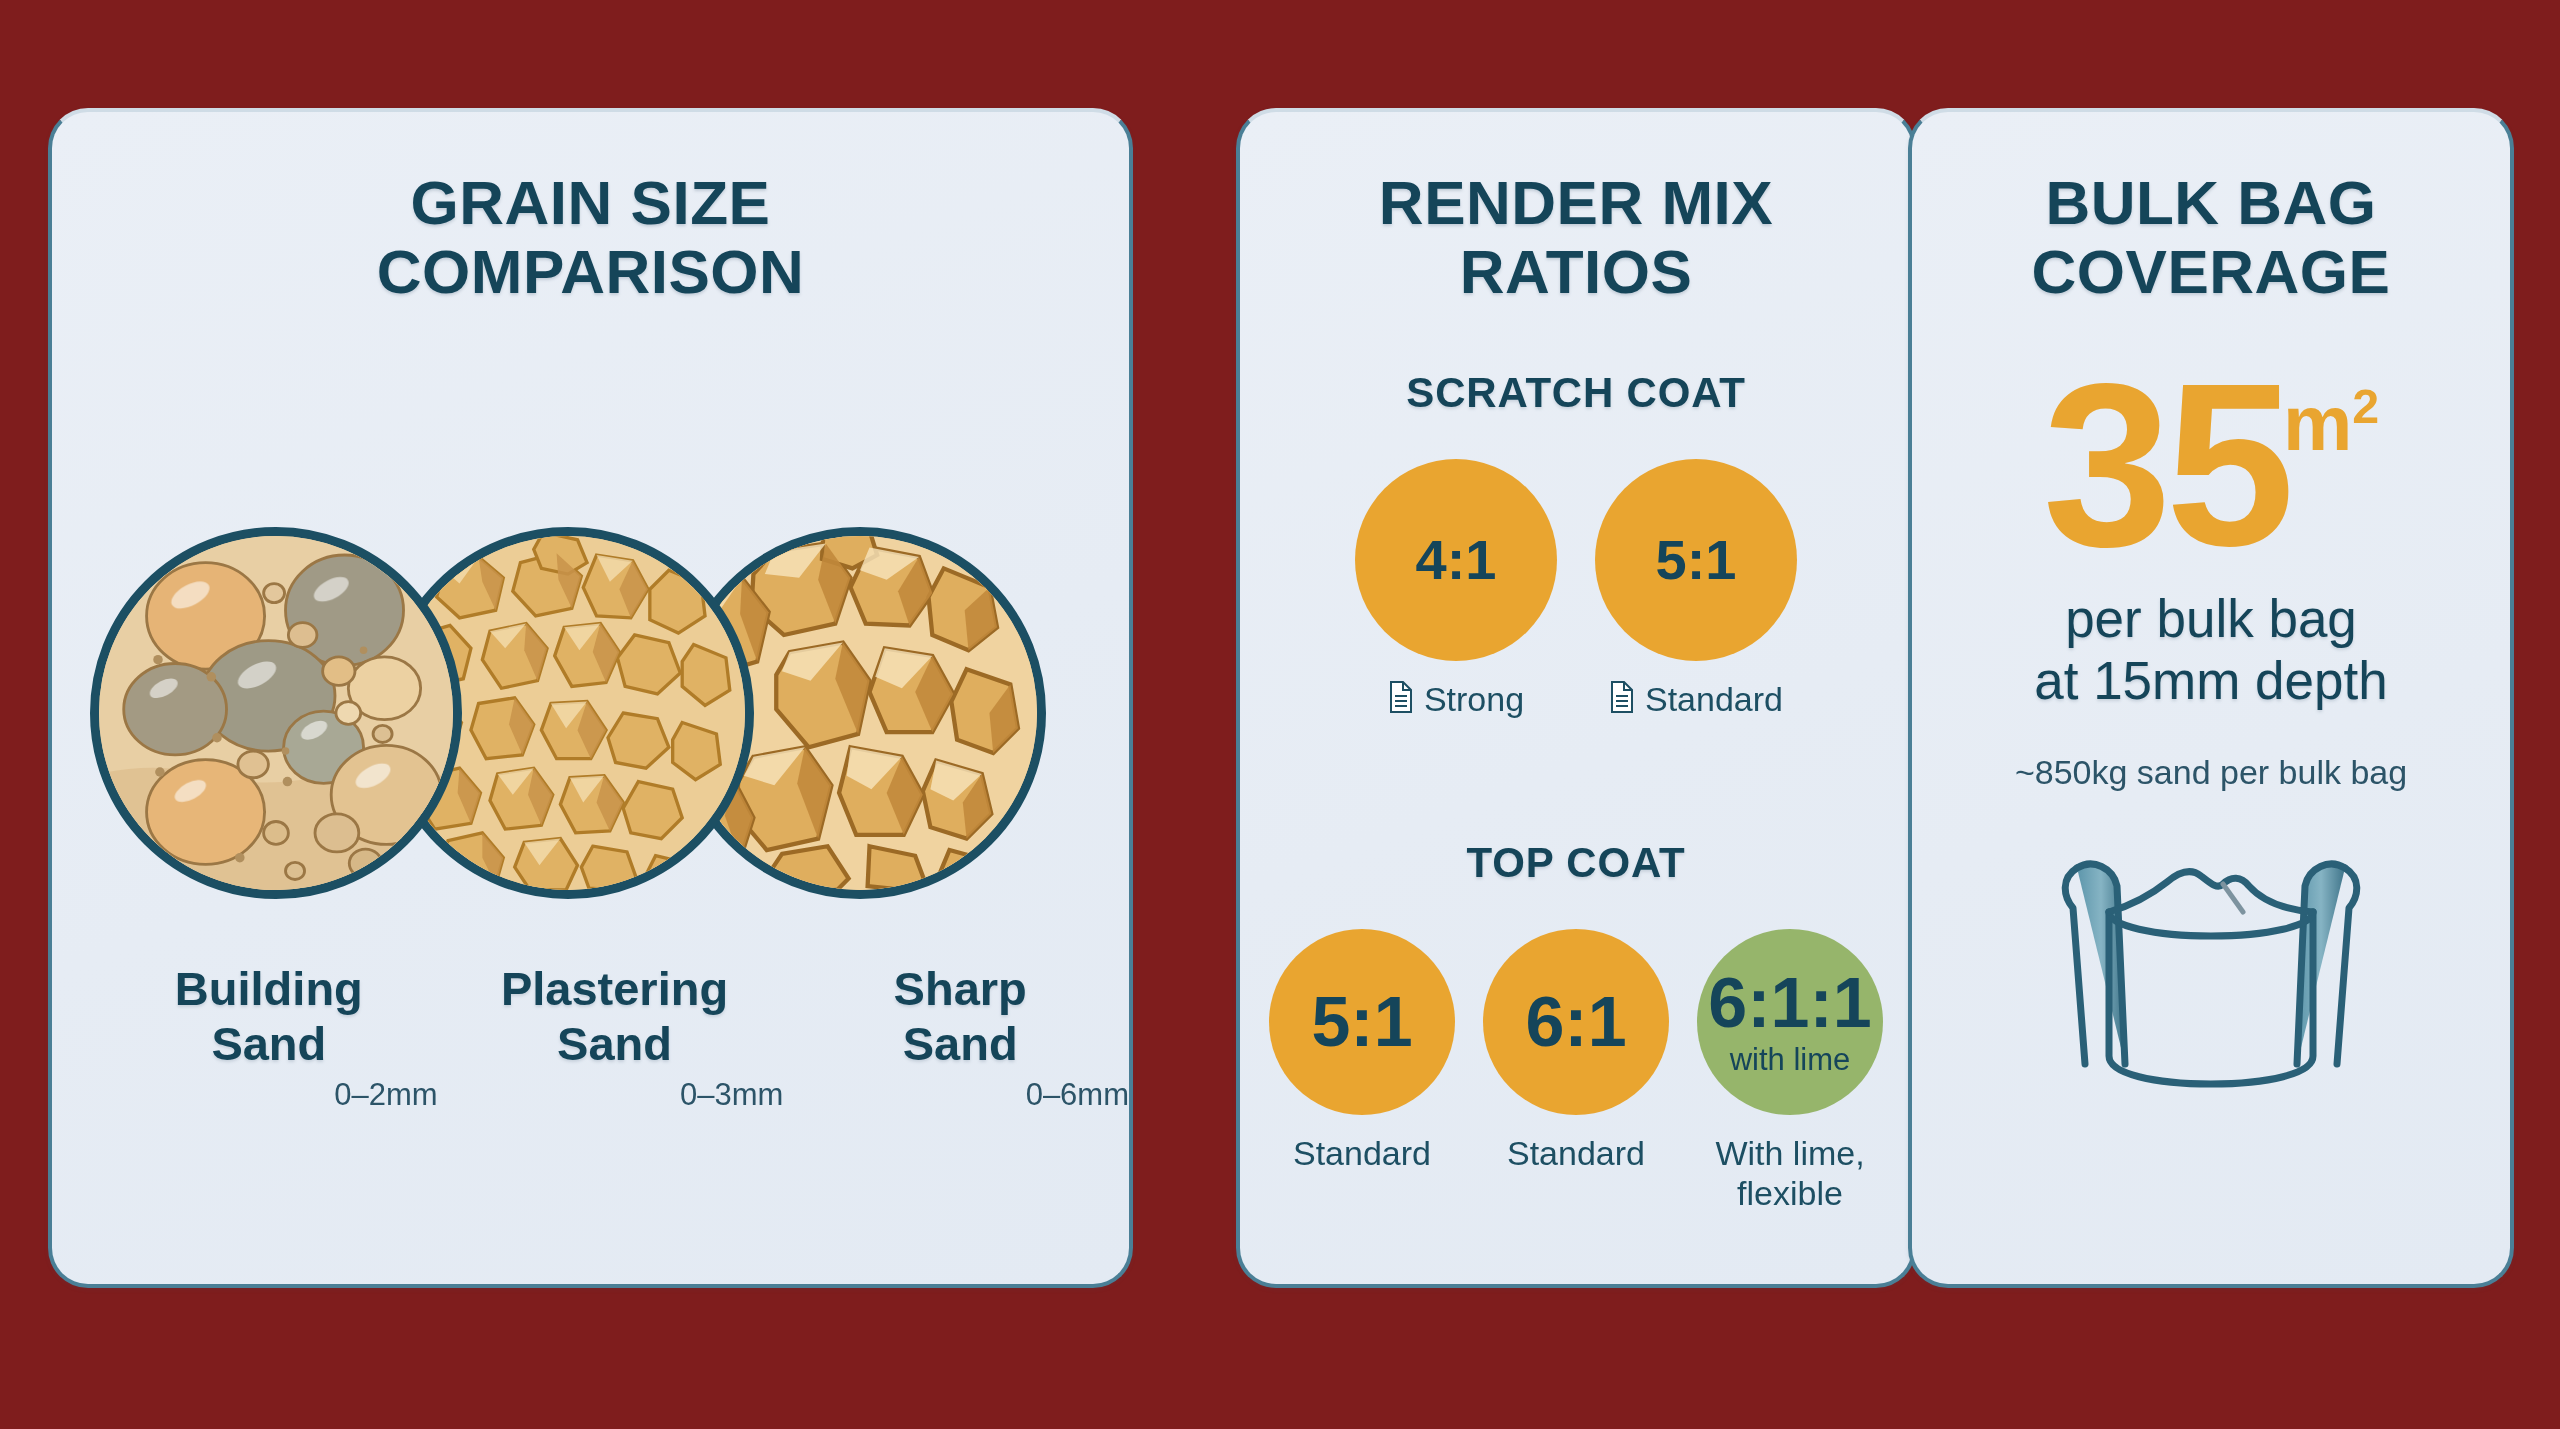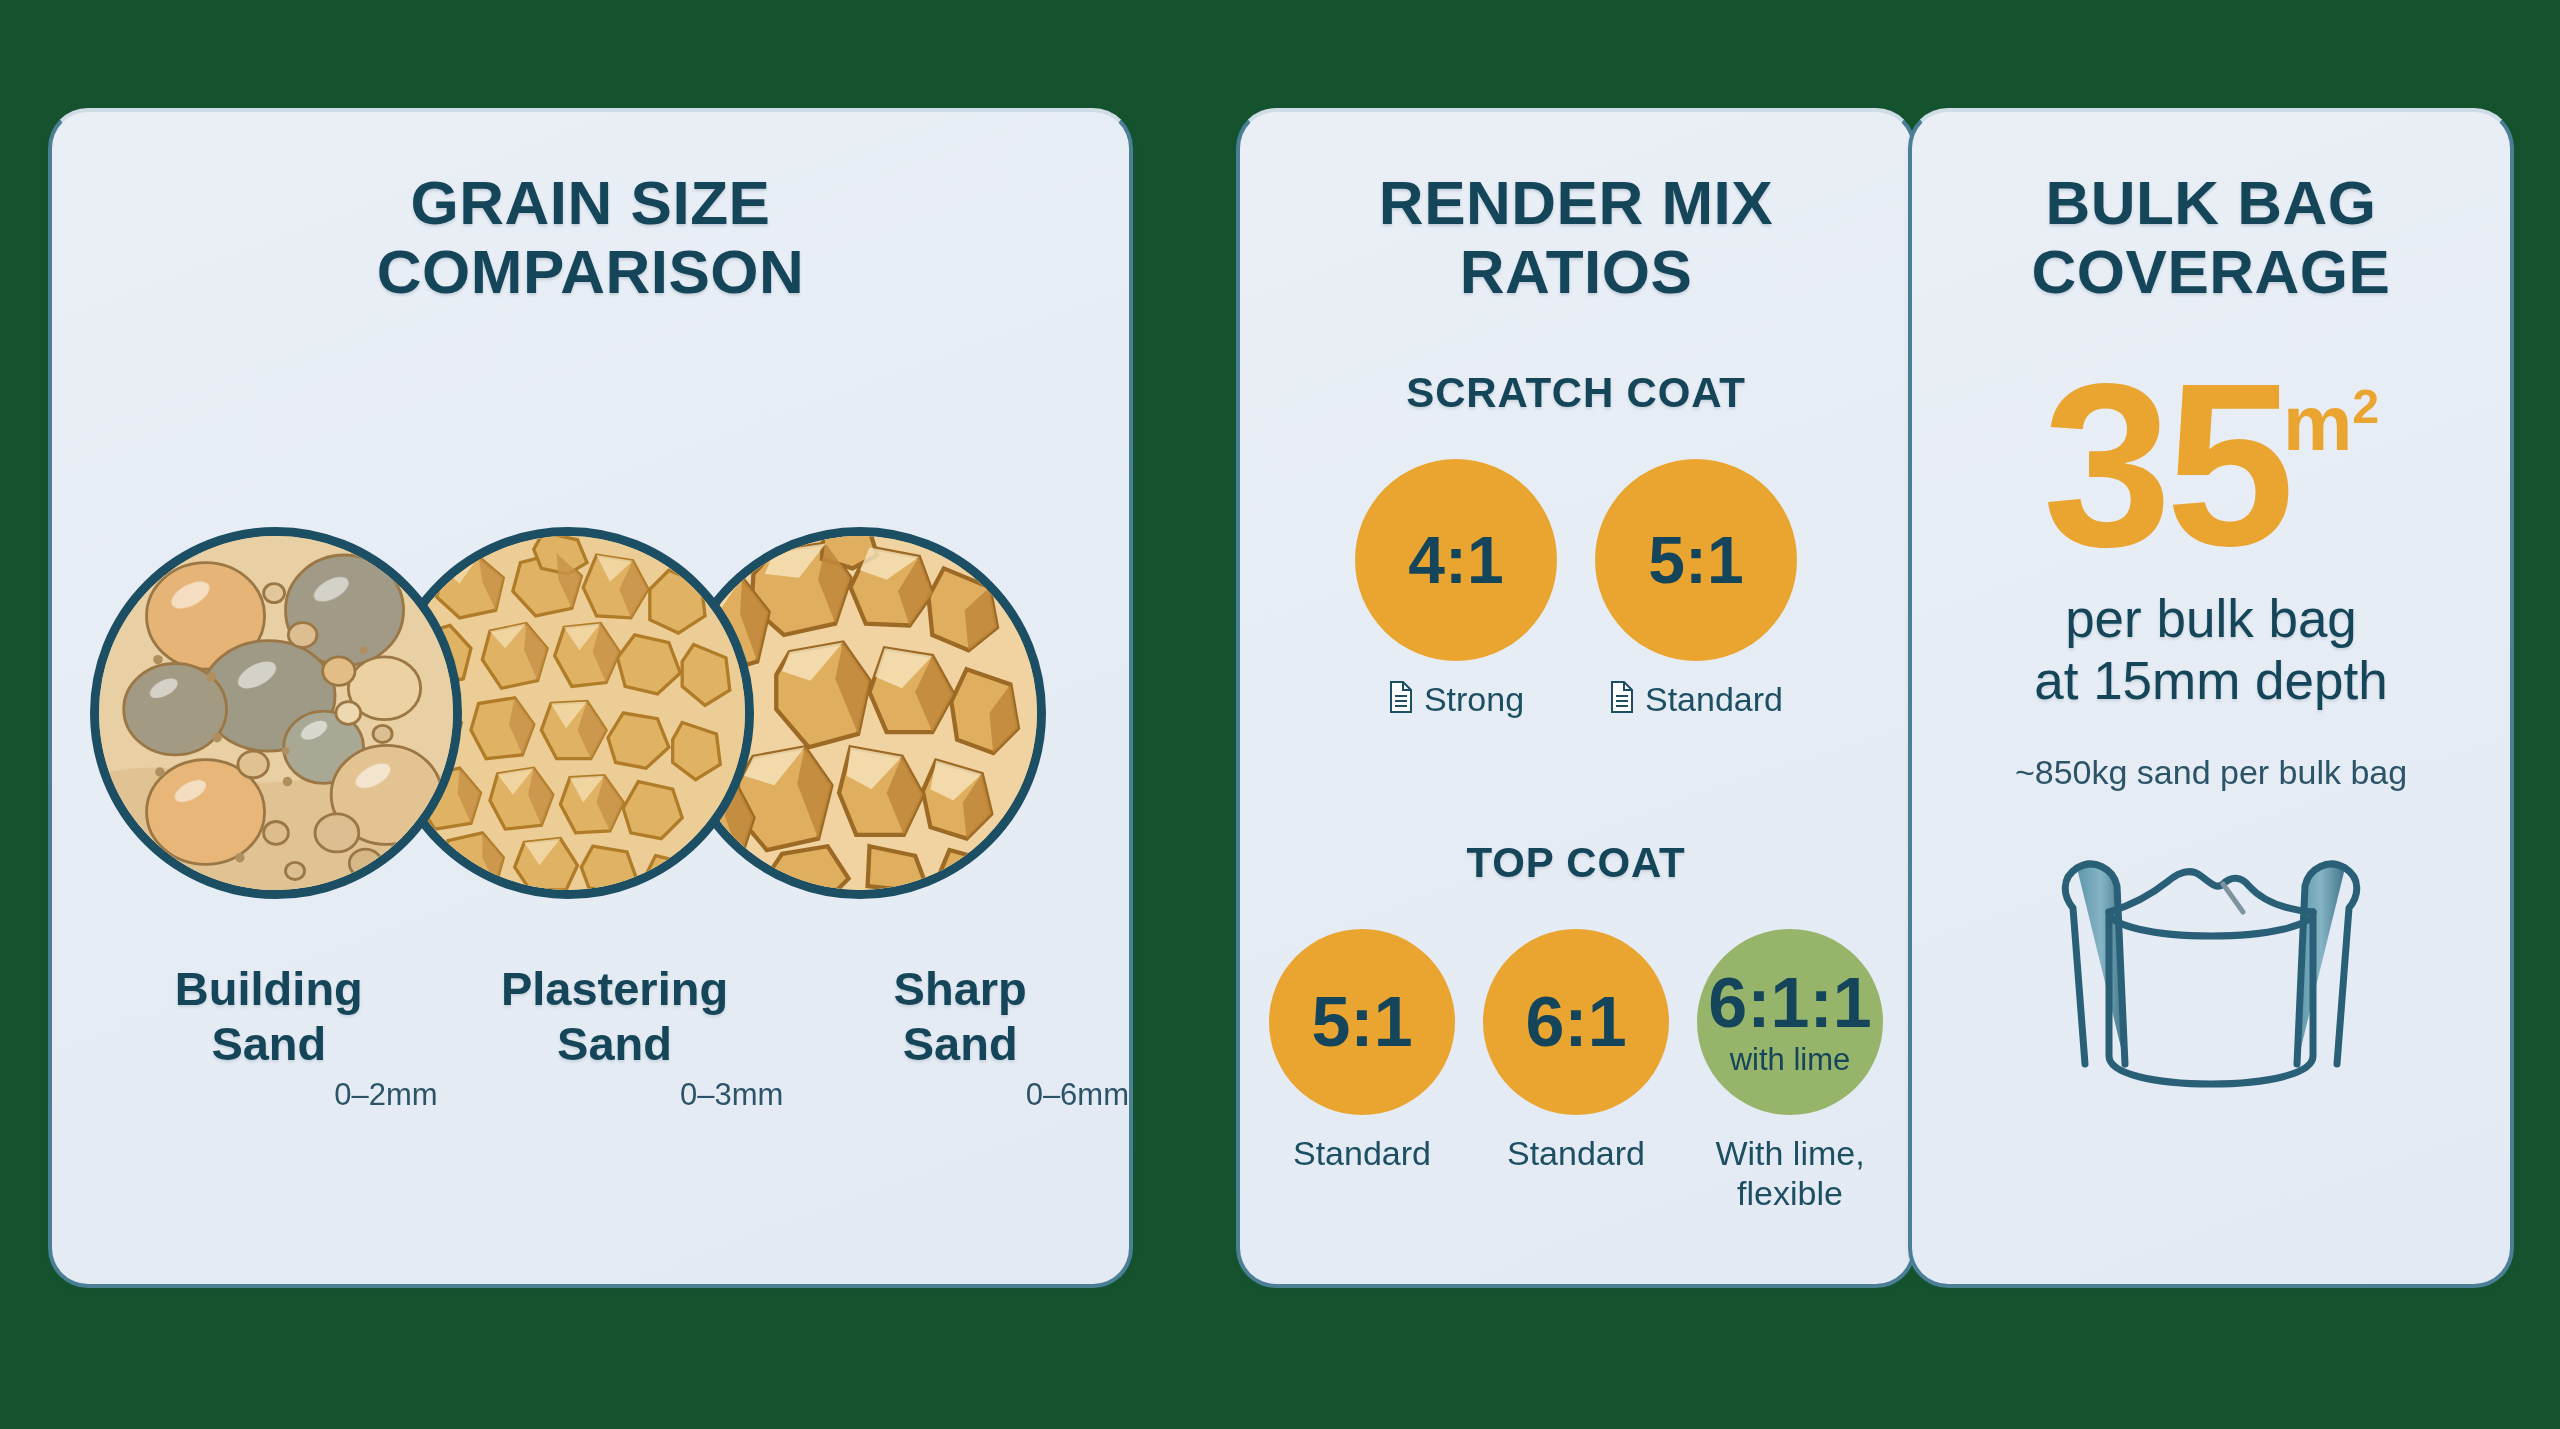--- a/index.html
+++ b/index.html
@@ -10,21 +10,21 @@
   body {
     width: 2560px;
     height: 1429px;
     font-family: "Liberation Sans", sans-serif;
     overflow: hidden;
   }
   #stage {
     position: relative;
     width: 2560px;
     height: 1429px;
-    background: #14532d;
+    background: #7f1d1d;
   }
 
   
   .card {
     position: absolute;
     background: linear-gradient(160deg, #eaeff6 0%, #e6ecf4 55%, #e3eaf3 100%);
     border: 4px solid #4a7f96;
     border-top-color: #cfdce6;
     border-radius: 40px;
     box-sizing: border-box;
@@ -128,21 +128,21 @@
     align-items: center;
     justify-content: center;
     color: #15455a;
     font-weight: bold;
     line-height: 1;
   }
   .bubble-orange { background: #e9a530; }
   .bubble-green  { background: #96b56b; }
 
   #scratch-row .ratio-bubble { width: 202px; height: 202px; }
-  #scratch-row .ratio-value  { font-size: 66px; }
+  #scratch-row .ratio-value  { font-size: 56px; }
 
   #topcoat-row .ratio-bubble { width: 186px; height: 186px; }
   #topcoat-row .ratio-value  { font-size: 70px; }
 
   .ratio-sub {
     font-size: 31px;
     font-weight: normal;
     margin-top: 6px;
   }
 

